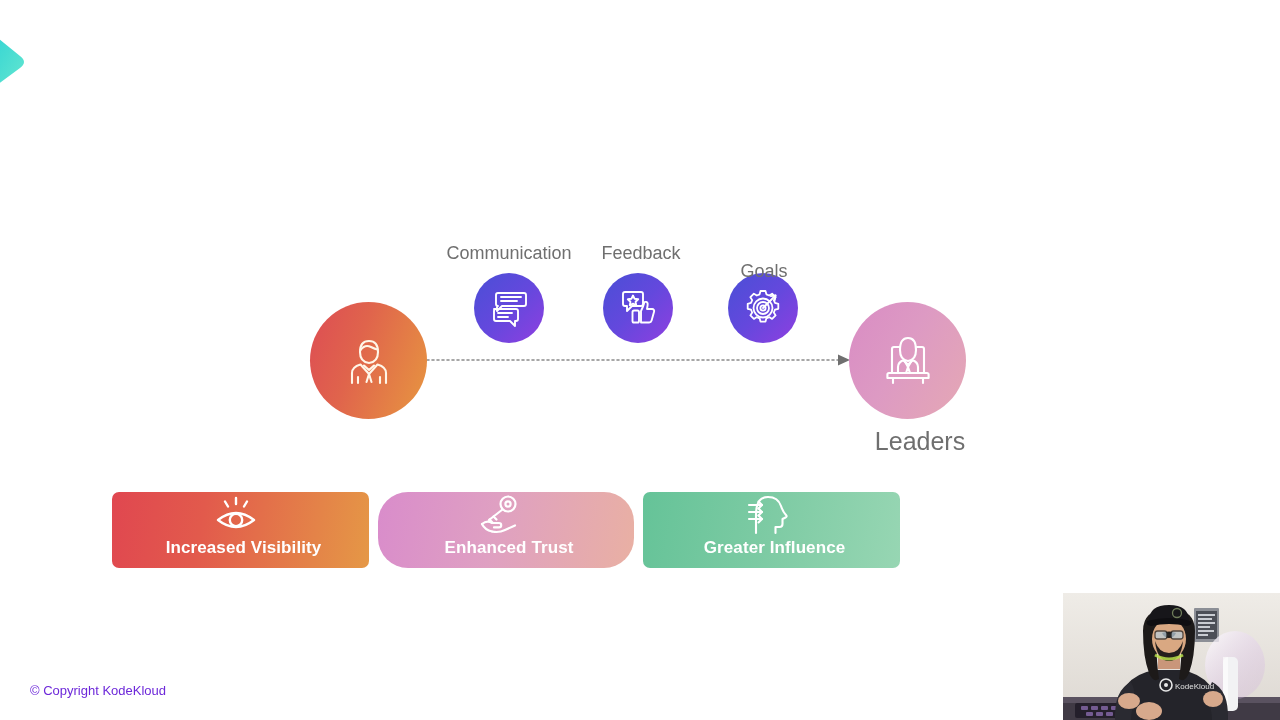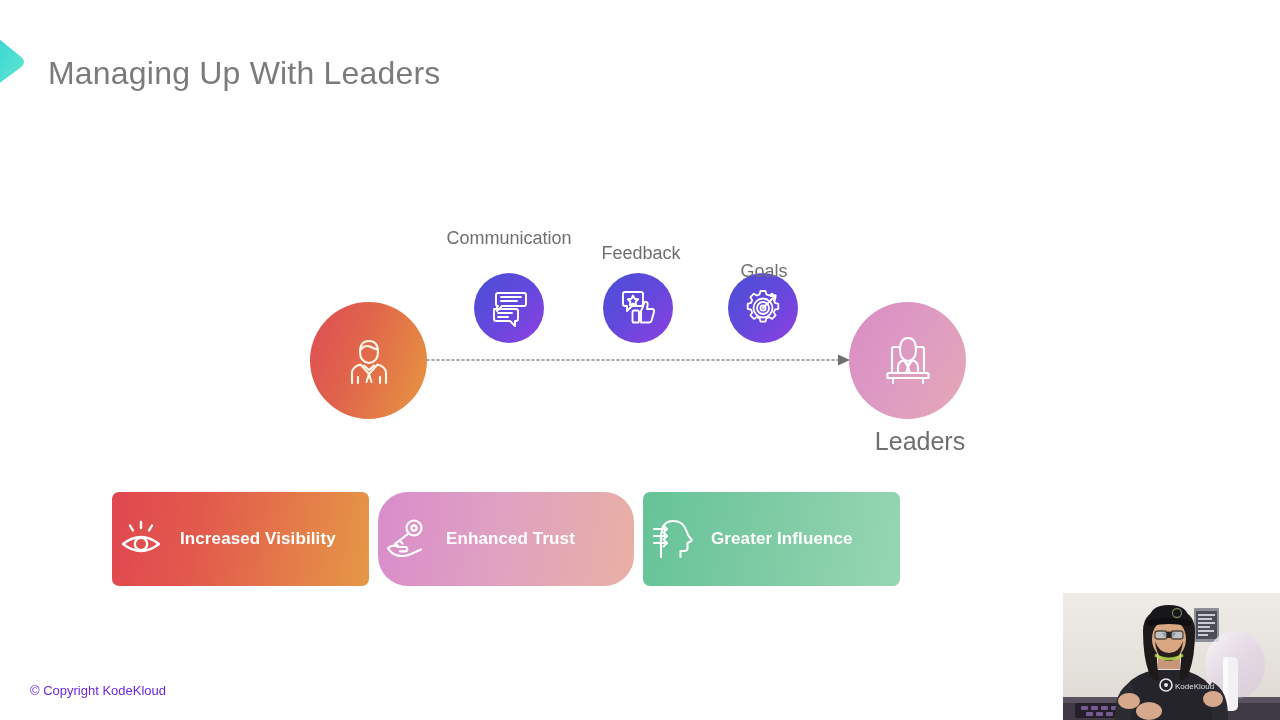--- a/index.html
+++ b/index.html
@@ -62,44 +62,45 @@
   .node-circle svg { display: block; }
 
   .step-label {
     position: absolute;
     font-size: 18px;
     color: #6f6f6f;
     white-space: nowrap;
     text-align: center;
     transform: translateX(-50%);
   }
-  .label-communication { left: 509px; top: 228px; }
+  .label-communication { left: 509px; top: 243px; }
   .label-feedback      { left: 641px; top: 243px; }
   .label-goals         { left: 764px; top: 243px; margin-top: 18px; }
 
   .target-label {
     position: absolute;
     left: 920px; top: 427px;
     transform: translateX(-50%);
     font-size: 25px;
     color: #6f6f6f;
     white-space: nowrap;
   }
 
   
   .cards { position: absolute; left: 0; top: 0; }
   .card {
     position: absolute;
     top: 492px;
-    height: 94px;
+    height: 76px;
     border-radius: 7px;
     display: flex;
     align-items: center;
     padding-left: 6px;
     overflow: hidden;
+    flex-direction: column;
   }
   .card-visibility {
     left: 112px; width: 257px;
     background: linear-gradient(100deg, #e04750 0%, #e25a4c 35%, #e59846 100%);
   }
   .card-trust {
     left: 378px; width: 256px;
     background: linear-gradient(100deg, #d98ccb 0%, #dfa0c2 45%, #e9b0a3 100%);
     border-radius: 30px;
   }
@@ -146,21 +147,20 @@
         <linearGradient id="chevGrad" x1="0" y1="0" x2="1" y2="1">
           <stop offset="0%" stop-color="#18c8d8"></stop>
           <stop offset="55%" stop-color="#45dbd2"></stop>
           <stop offset="100%" stop-color="#6eead0"></stop>
         </linearGradient>
       </defs>
       <path d="M -12 6 L 42 50 Q 50 56 42 62 L -12 102 L -12 78 L 22 56 L -12 28 Z" fill="url(#chevGrad)"></path>
     </svg>
   </div>
 
-  <div class="slide-title">Managing Up With Leaders</div>
 
   <svg class="flow">
     <line x1="427" y1="360" x2="838" y2="360" stroke="#8a8a8a" stroke-width="1.6" stroke-dasharray="2 3" stroke-linecap="round"></line>
     <path d="M 838 354.5 L 850 360 L 838 365.5 Z" fill="#6f6f6f"></path>
   </svg>
 
   <div class="node-circle circle-source">
     <span>
       <svg width="62" height="62" viewBox="0 0 62 62" fill="none" stroke="#fff6e8" stroke-width="2.1" stroke-linecap="round" stroke-linejoin="round">
         <path d="M22 22 Q22 11 31 11 Q40 11 40 22 Q40 32 31 33 Q22 32 22 22 Z"></path>

